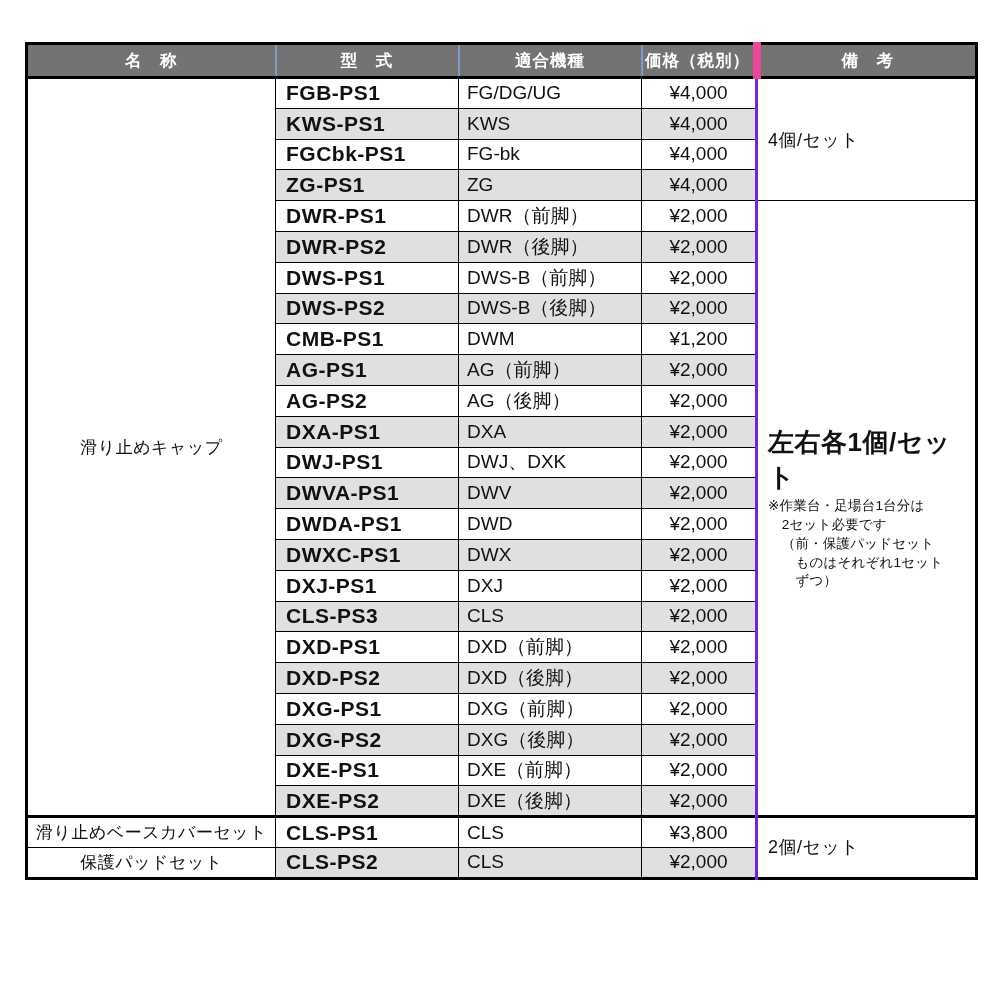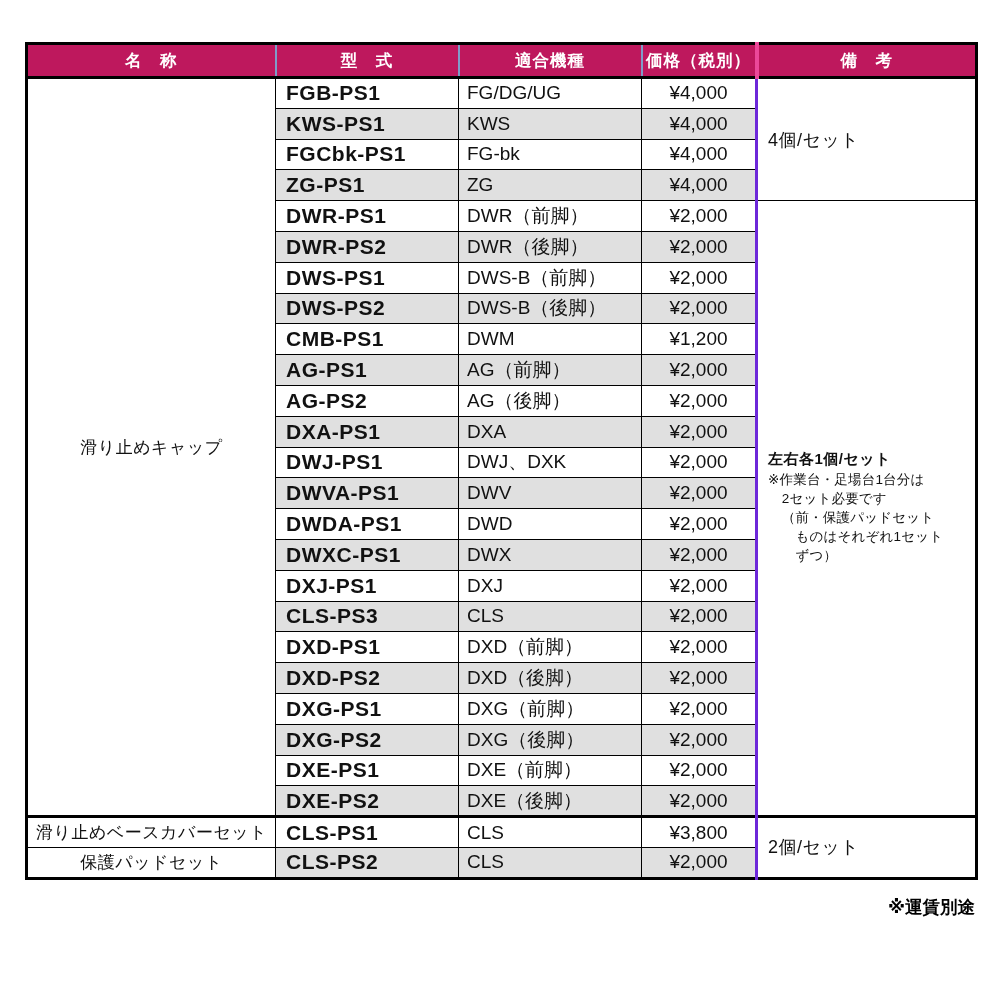--- a/index.html
+++ b/index.html
@@ -13,26 +13,26 @@
   .title{
     font-size:23px;font-weight:bold;letter-spacing:1px;
     margin:0 0 16px 0;color:#111;
   }
   table.parts{
     border-collapse:collapse;table-layout:fixed;
     width:950px;border:3px solid #000;
   }
   thead tr{height:34px;}
   thead th{
-    background:#be185d;color:#fff;
+    background:#737373;color:#fff;
     font-size:16.5px;font-weight:bold;letter-spacing:1px;
     border-bottom:3px solid #000;padding:0;
   }
   thead th + th{border-left:2px solid #7f9cc9;}
-  thead th.h-remark{border-left:4px solid #ec4899;}
+  thead th.h-remark{border-left:8px solid #ec4899;}
   tbody tr{height:30.8px;}
   tbody td{
     border:1.5px solid #000;
     padding:0 8px;background:#fff;
     font-size:19px;color:#111;
     vertical-align:middle;
     overflow:hidden;white-space:nowrap;
   }
   tbody tr.alt td{background:#e0e0e0;}
   tbody tr td.name-cell,
@@ -44,21 +44,21 @@
     font-weight:bold;font-size:21px;letter-spacing:0.5px;
     padding-left:10px;
   }
   td.fit-cell{font-size:19px;}
   td.price-cell{text-align:center;font-weight:400;font-size:19px;}
   td.remark-cell{
     border-left:3px solid #6d28d9;
     padding:4px 10px;white-space:normal;
   }
   .remark-text{font-size:18px;letter-spacing:0.5px;}
-  .remark-head{font-size:15px;font-weight:bold;letter-spacing:0.5px;margin-bottom:2px;}
+  .remark-head{font-size:26px;font-weight:bold;letter-spacing:0.5px;margin-bottom:2px;}
   .remark-note{
     font-size:13.5px;line-height:1.4;color:#111;
     white-space:pre-line;letter-spacing:0.2px;
   }
   tr.group3-start td{border-top:3px solid #000;}
   .footnote{
     width:950px;text-align:right;
     font-size:17.5px;font-weight:bold;
     margin-top:15px;color:#000;
   }
@@ -229,14 +229,13 @@
       </tr>
       <tr class="alt">
         <td class="name-cell">保護パッドセット</td>
         <td class="model-cell">CLS-PS2</td>
         <td class="fit-cell">CLS</td>
         <td class="price-cell">¥2,000</td>
       </tr>
     </tbody>
   </table>
 
-  <div class="footnote">※運賃別途</div>
 </div>
 
 </body></html>

